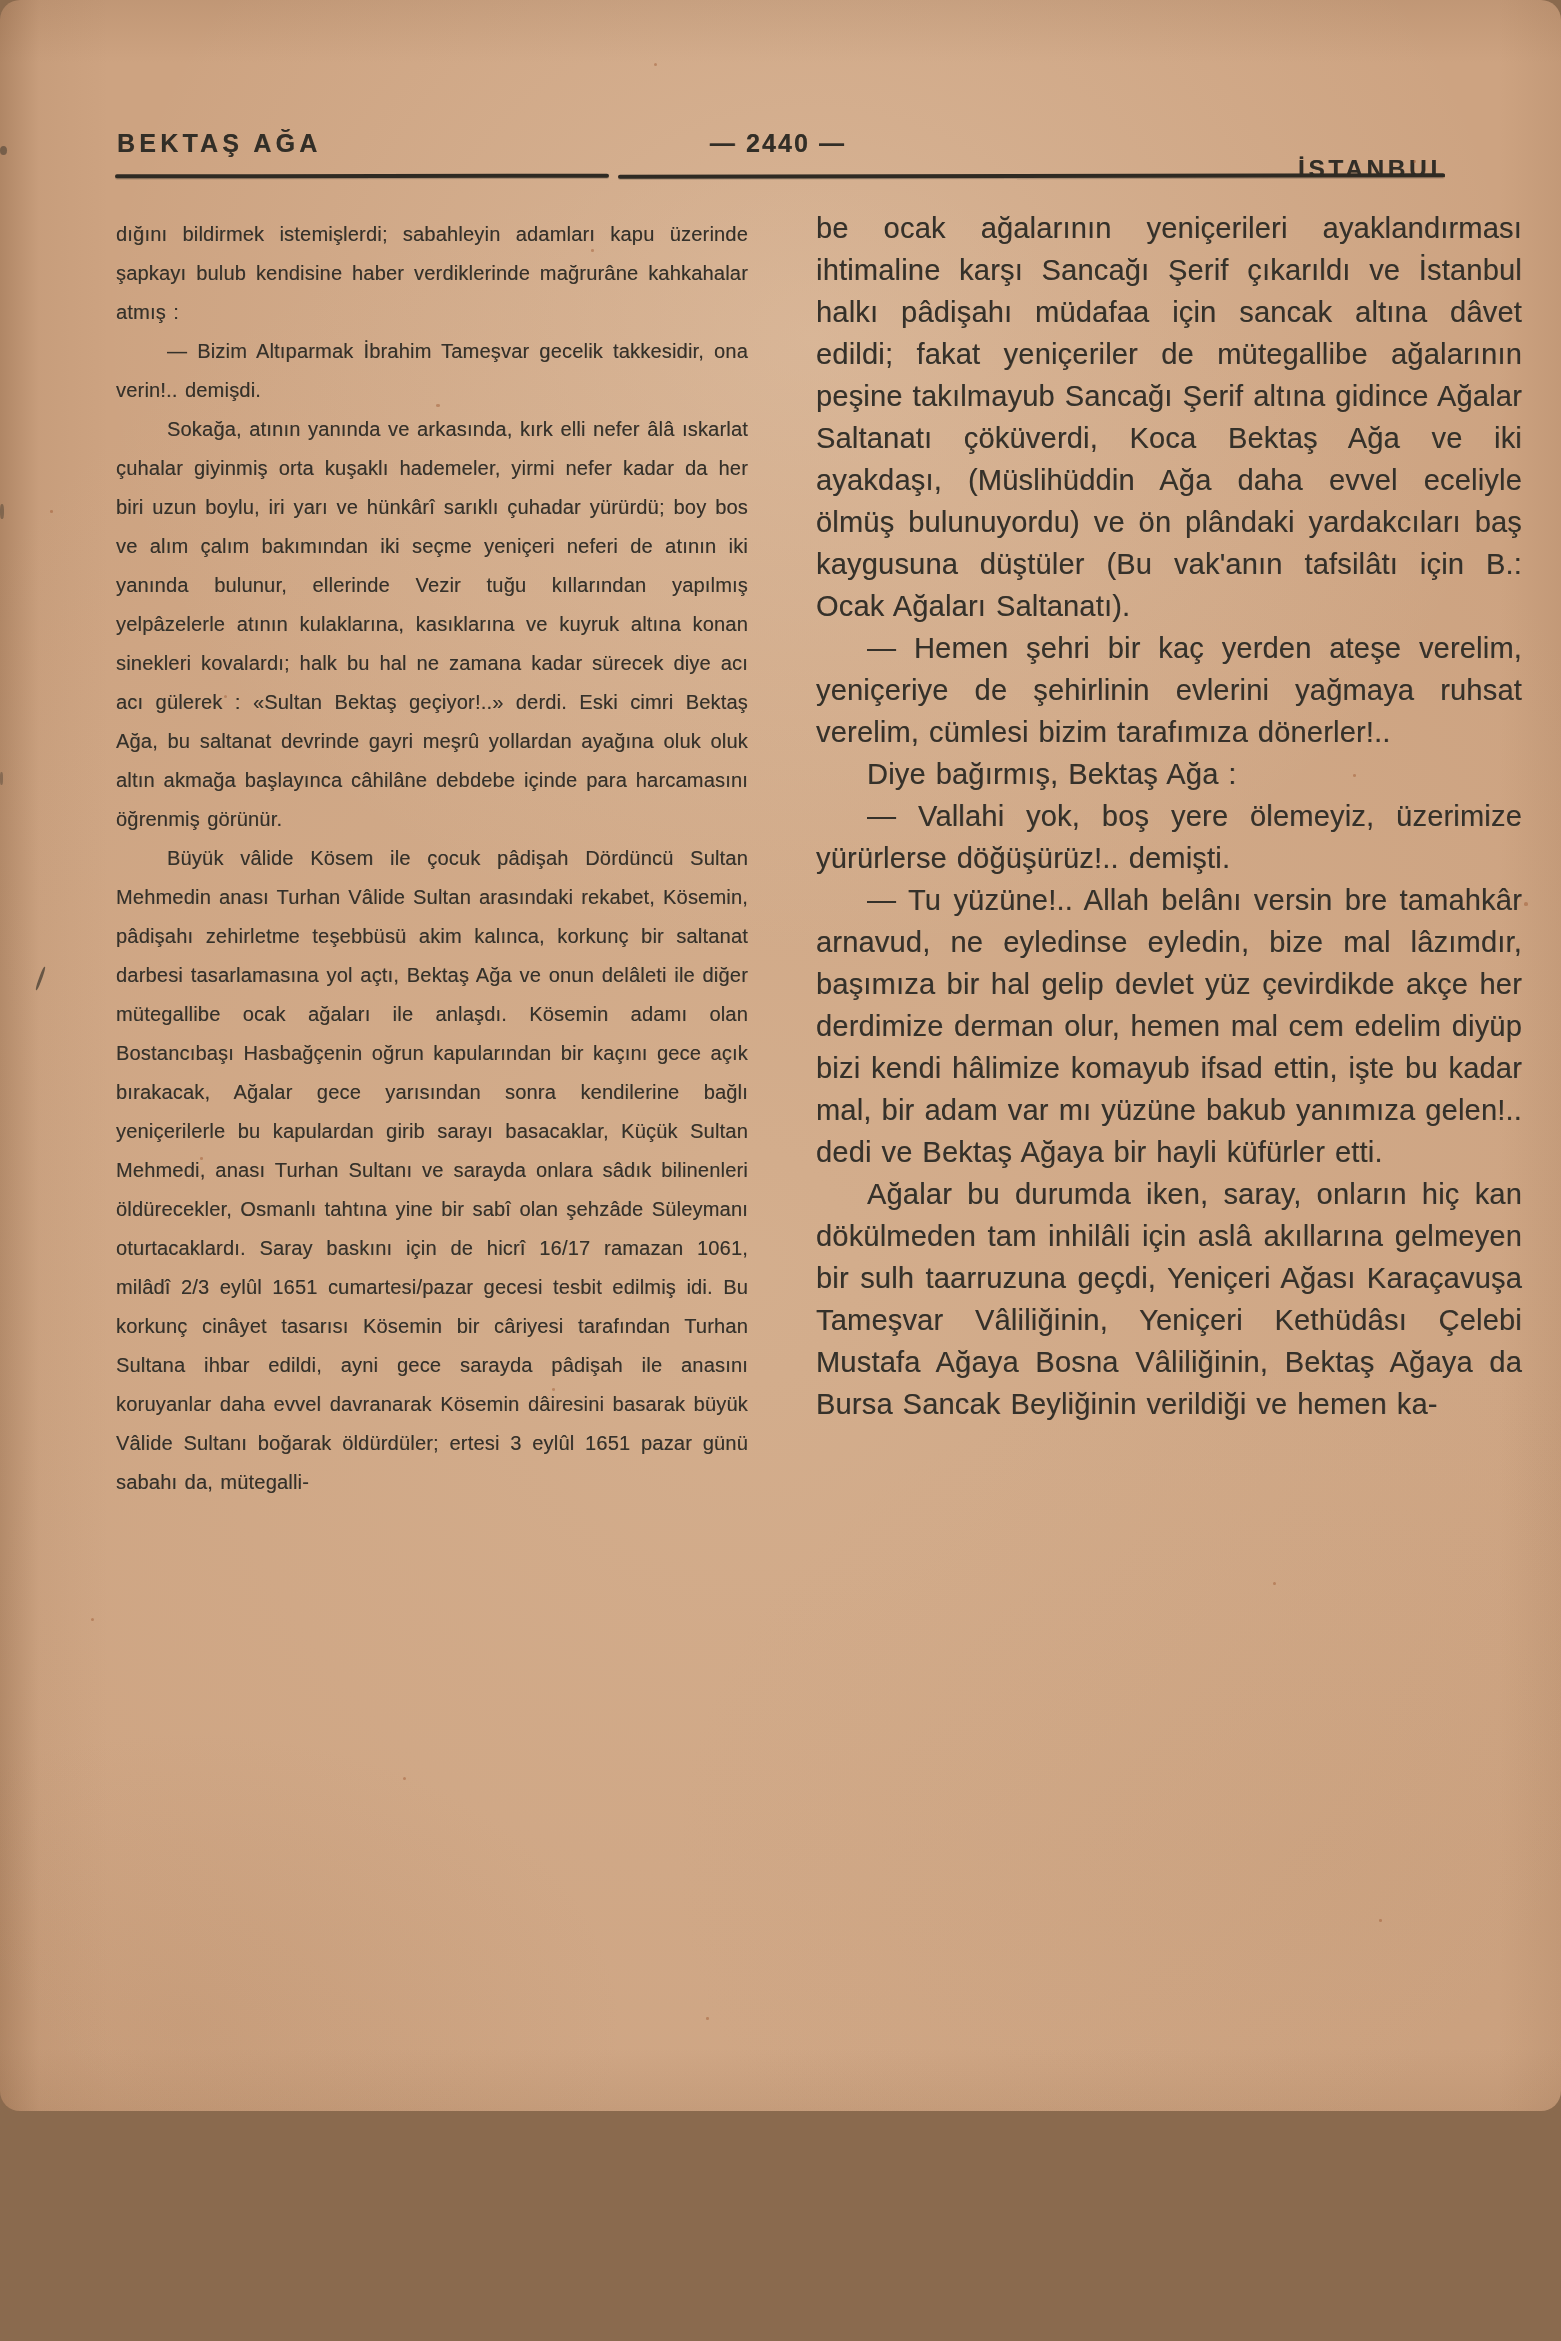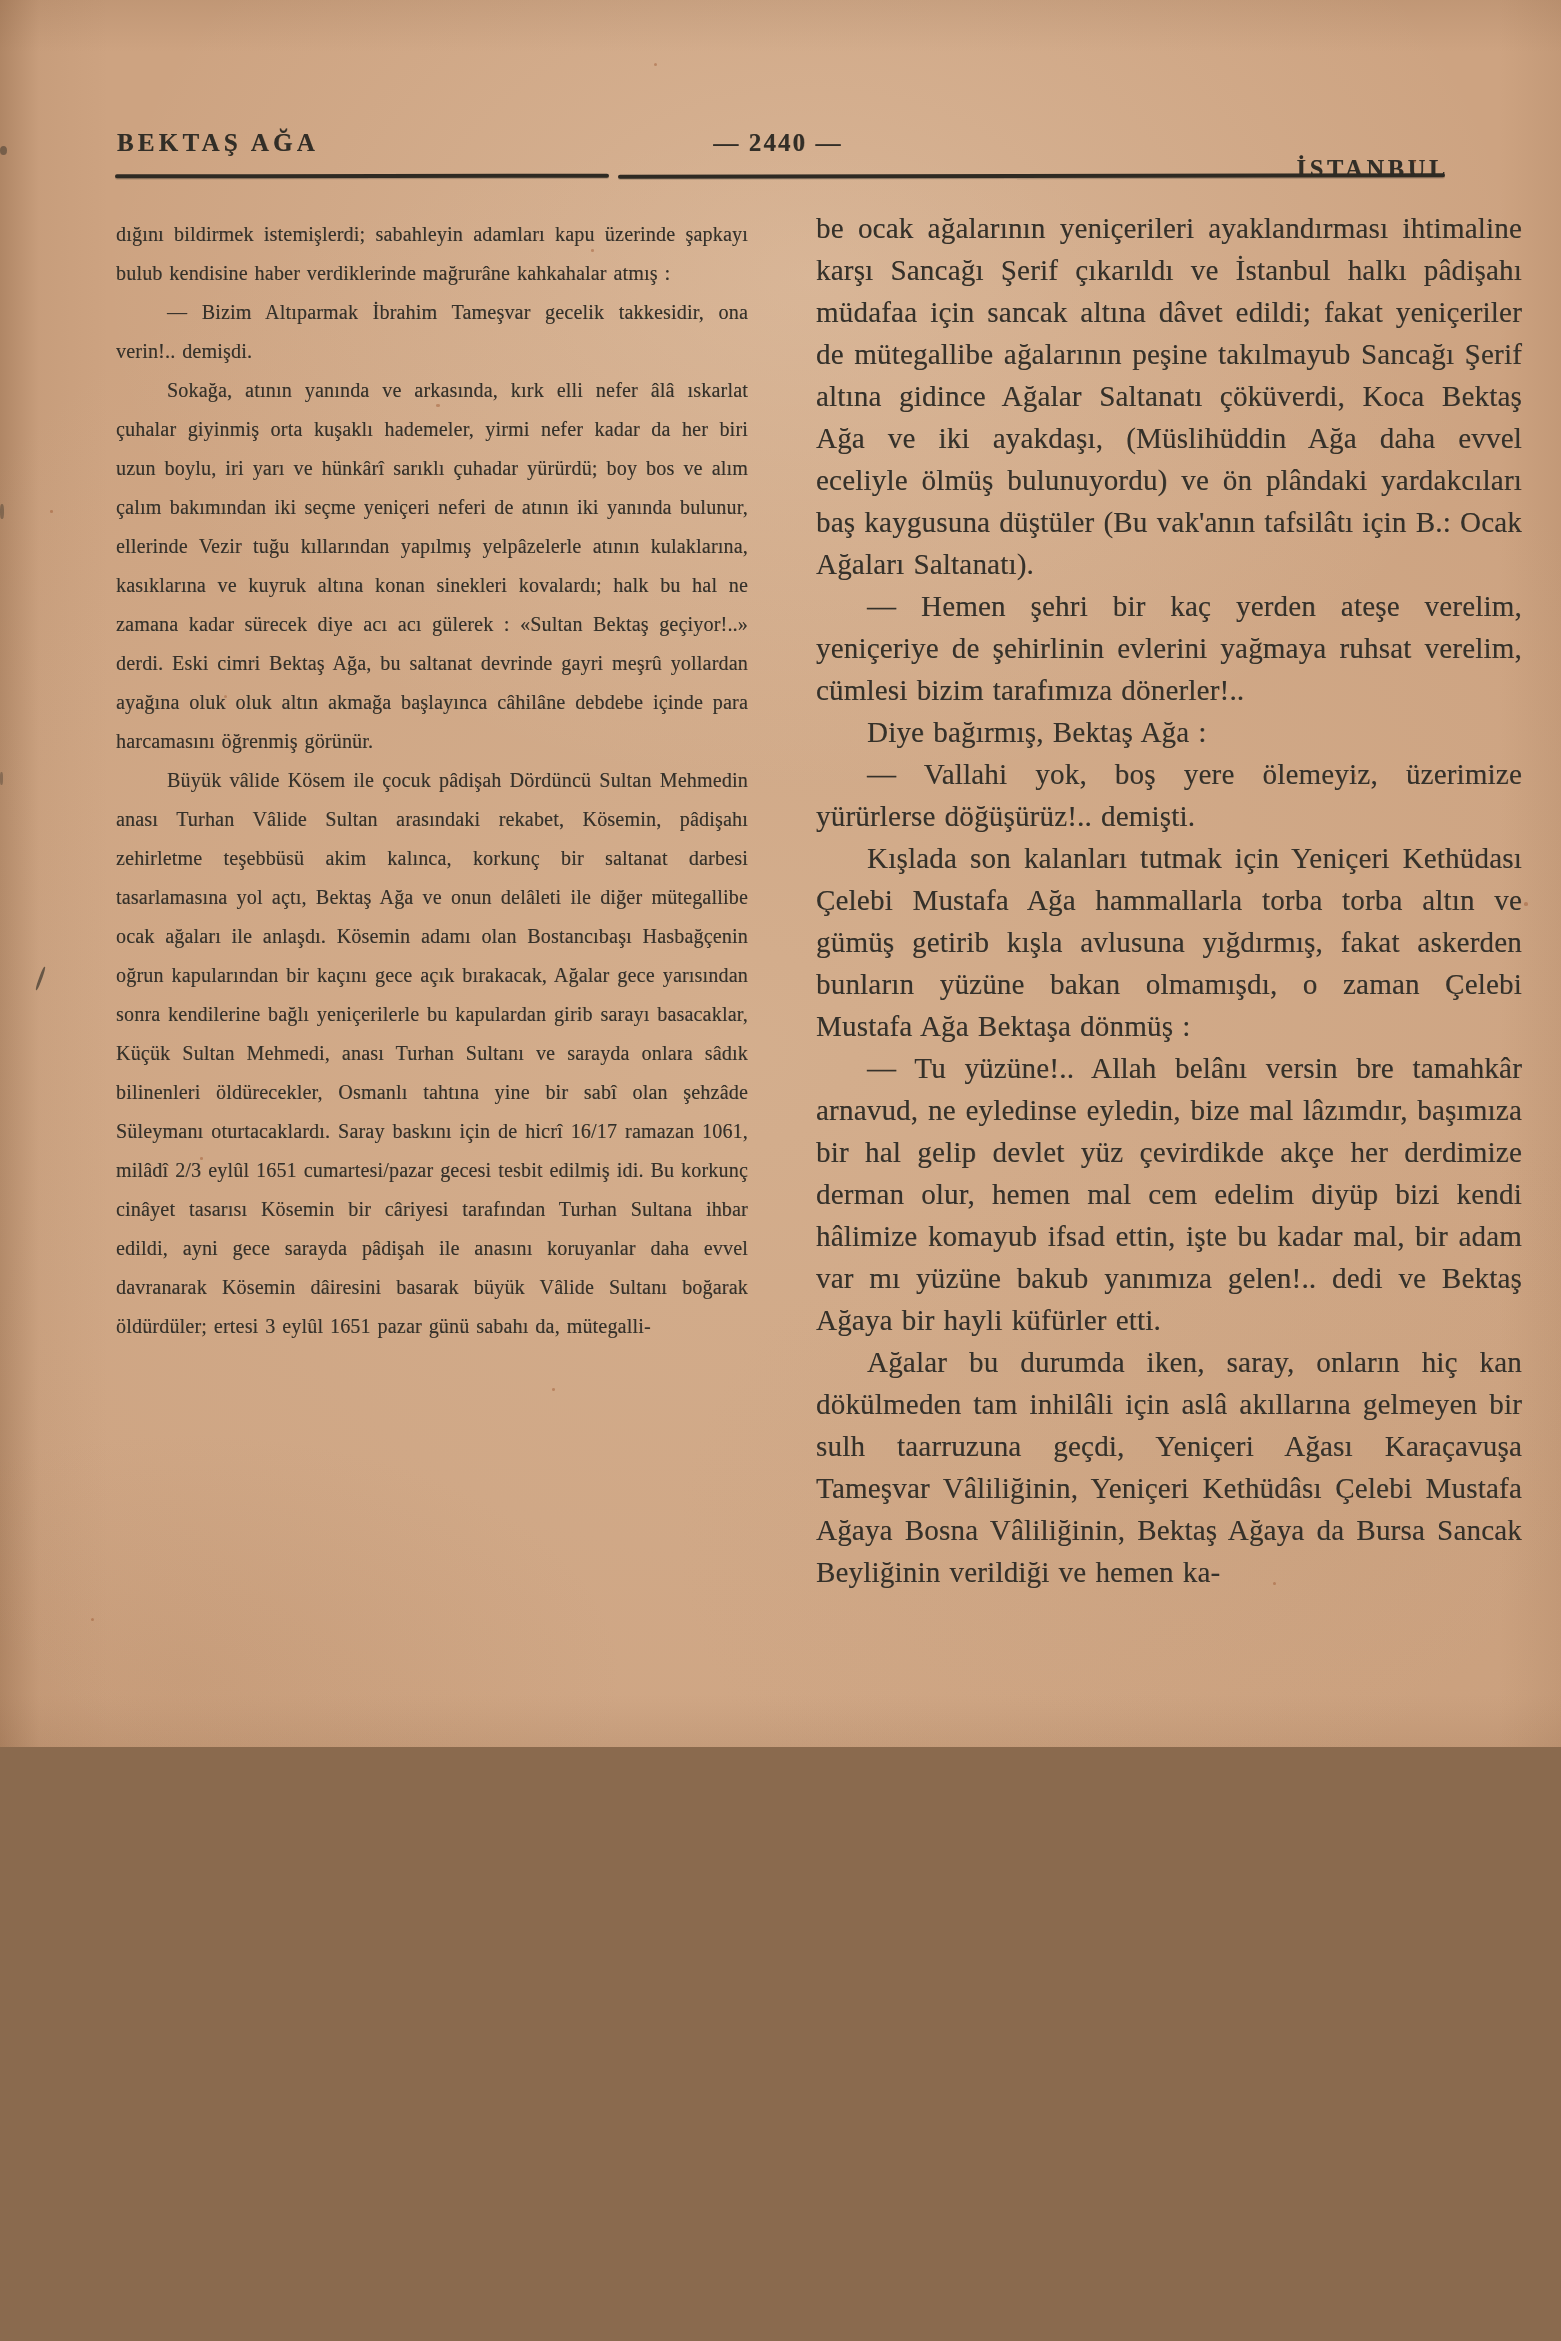--- a/index.html
+++ b/index.html
@@ -1,30 +1,31 @@
 <!DOCTYPE html>
 <html lang="tr" style="font-size:8.5px"><head>
 <meta charset="utf-8">
 <style>
   html,body{margin:0;padding:0;background:#8a6a4e;}
   .page{
     position:relative;
     width:1561px;
-    height:1747px;
+    height:2111px;
     overflow:hidden;
     background-color:#cda381;
     background-image:
       radial-gradient(ellipse 70% 45% at 52% 16%, rgba(241,221,197,.30), rgba(241,221,197,0) 65%),
       radial-gradient(ellipse 85% 70% at 48% 60%, rgba(229,203,173,.28), rgba(229,203,173,0) 75%),
       radial-gradient(ellipse 60% 35% at 85% 88%, rgba(190,148,112,.22), rgba(190,148,112,0) 70%),
       radial-gradient(ellipse 40% 20% at 12% 96%, rgba(170,124,88,.20), rgba(170,124,88,0) 70%),
       linear-gradient(90deg, rgba(108,68,38,.30), rgba(108,68,38,.06) 2.5%, rgba(108,68,38,0) 7%, rgba(108,68,38,0) 96%, rgba(122,82,52,.12) 100%),
       linear-gradient(180deg, rgba(122,82,52,.15), rgba(122,82,52,0) 3%, rgba(122,82,52,0) 97%, rgba(122,82,52,.13) 100%);
-    font-family:Liberation Serif, serif;
+    font-family:Liberation Sans, sans-serif;
     color:#36322b;
+    border-radius:20px;
   }
   
   .h-left{
     position:absolute;left:117px;top:129px;
     font-size:25px;font-weight:bold;letter-spacing:4.2px;
     color:#322e27;text-shadow:0.3px 0.3px 0.5px rgba(50,44,36,.5);
     white-space:nowrap;
   }
   .h-num{
     position:absolute;left:778px;top:129px;transform:translateX(-50%);
@@ -86,21 +87,20 @@
       <p>— Bizim Altıparmak İbrahim Tameşvar gecelik takkesidir, ona verin!.. demişdi.</p>
       <p>Sokağa, atının yanında ve arkasında, kırk elli nefer âlâ ıskarlat çuhalar giyinmiş orta kuşaklı hademeler, yirmi nefer kadar da her biri uzun boylu, iri yarı ve hünkârî sarıklı çuhadar yürürdü; boy bos ve alım çalım bakımından iki seçme yeniçeri neferi de atının iki yanında bulunur, ellerinde Vezir tuğu kıllarından yapılmış yelpâzelerle atının kulaklarına, kasıklarına ve kuyruk altına konan sinekleri kovalardı; halk bu hal ne zamana kadar sürecek diye acı acı gülerek : «Sultan Bektaş geçiyor!..» derdi. Eski cimri Bektaş Ağa, bu saltanat devrinde gayri meşrû yollardan ayağına oluk oluk altın akmağa başlayınca câhilâne debdebe içinde para harcamasını öğrenmiş görünür.</p>
       <p>Büyük vâlide Kösem ile çocuk pâdişah Dördüncü Sultan Mehmedin anası Turhan Vâlide Sultan arasındaki rekabet, Kösemin, pâdişahı zehirletme teşebbüsü akim kalınca, korkunç bir saltanat darbesi tasarlamasına yol açtı, Bektaş Ağa ve onun delâleti ile diğer mütegallibe ocak ağaları ile anlaşdı. Kösemin adamı olan Bostancıbaşı Hasbağçenin oğrun kapularından bir kaçını gece açık bırakacak, Ağalar gece yarısından sonra kendilerine bağlı yeniçerilerle bu kapulardan girib sarayı basacaklar, Küçük Sultan Mehmedi, anası Turhan Sultanı ve sarayda onlara sâdık bilinenleri öldürecekler, Osmanlı tahtına yine bir sabî olan şehzâde Süleymanı oturtacaklardı. Saray baskını için de hicrî 16/17 ramazan 1061, milâdî 2/3 eylûl 1651 cumartesi/pazar gecesi tesbit edilmiş idi. Bu korkunç cinâyet tasarısı Kösemin bir câriyesi tarafından Turhan Sultana ihbar edildi, ayni gece sarayda pâdişah ile anasını koruyanlar daha evvel davranarak Kösemin dâiresini basarak büyük Vâlide Sultanı boğarak öldürdüler; ertesi 3 eylûl 1651 pazar günü sabahı da, mütegalli-</p>
     </div>
 
   <div class="col col-right">
       <p class="noindent">be ocak ağalarının yeniçerileri ayaklandırması ihtimaline karşı Sancağı Şerif çıkarıldı ve İstanbul halkı pâdişahı müdafaa için sancak altına dâvet edildi; fakat yeniçeriler de mütegallibe ağalarının peşine takılmayub Sancağı Şerif altına gidince Ağalar Saltanatı çöküverdi, Koca Bektaş Ağa ve iki ayakdaşı, (Müslihüddin Ağa daha evvel eceliyle ölmüş bulunuyordu) ve ön plândaki yardakcıları baş kaygusuna düştüler (Bu vak'anın tafsilâtı için B.: Ocak Ağaları Saltanatı).</p>
       <p>— Hemen şehri bir kaç yerden ateşe verelim, yeniçeriye de şehirlinin evlerini yağmaya ruhsat verelim, cümlesi bizim tarafımıza dönerler!..</p>
       <p>Diye bağırmış, Bektaş Ağa :</p>
       <p>— Vallahi yok, boş yere ölemeyiz, üzerimize yürürlerse döğüşürüz!.. demişti.</p>
-      <p>Kışlada son kalanları tutmak için Yeniçeri Kethüdası Çelebi Mustafa Ağa hammallarla torba torba altın ve gümüş getirib kışla avlusuna yığdırmış, fakat askerden bunların yüzüne bakan olmamışdı, o zaman Çelebi Mustafa Ağa Bektaşa dönmüş :</p>
       <p>— Tu yüzüne!.. Allah belânı versin bre tamahkâr arnavud, ne eyledinse eyledin, bize mal lâzımdır, başımıza bir hal gelip devlet yüz çevirdikde akçe her derdimize derman olur, hemen mal cem edelim diyüp bizi kendi hâlimize komayub ifsad ettin, işte bu kadar mal, bir adam var mı yüzüne bakub yanımıza gelen!.. dedi ve Bektaş Ağaya bir hayli küfürler etti.</p>
       <p>Ağalar bu durumda iken, saray, onların hiç kan dökülmeden tam inhilâli için aslâ akıllarına gelmeyen bir sulh taarruzuna geçdi, Yeniçeri Ağası Karaçavuşa Tameşvar Vâliliğinin, Yeniçeri Kethüdâsı Çelebi Mustafa Ağaya Bosna Vâliliğinin, Bektaş Ağaya da Bursa Sancak Beyliğinin verildiği ve hemen ka-</p>
     </div>
 
   <div class="mark m1"></div>
   <div class="mark m2"></div>
   <div class="mark m3"></div>
   <div class="mark m4"></div>
   <div class="mark m5"></div>
 

